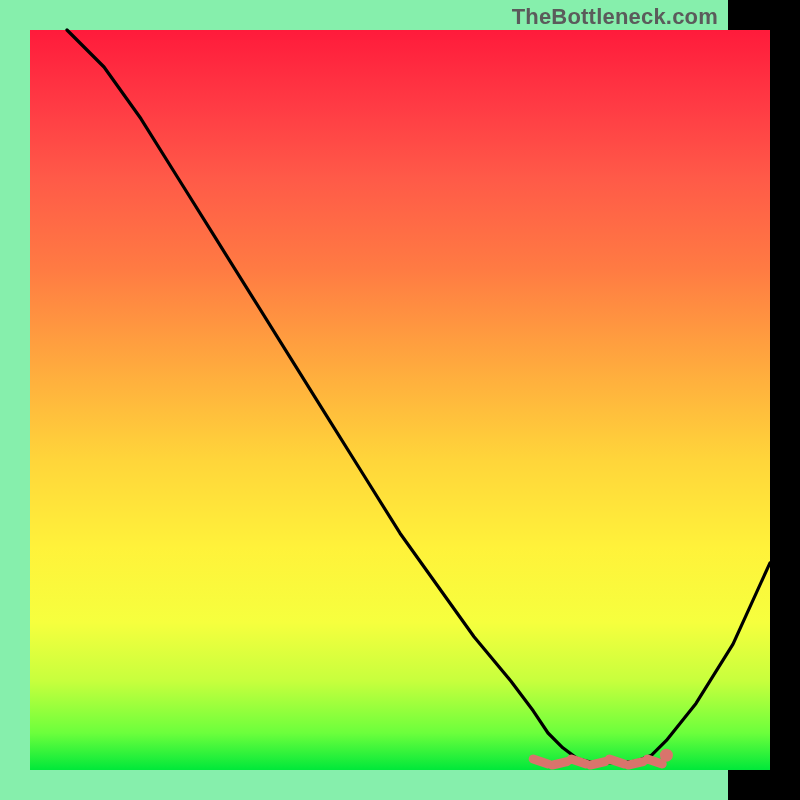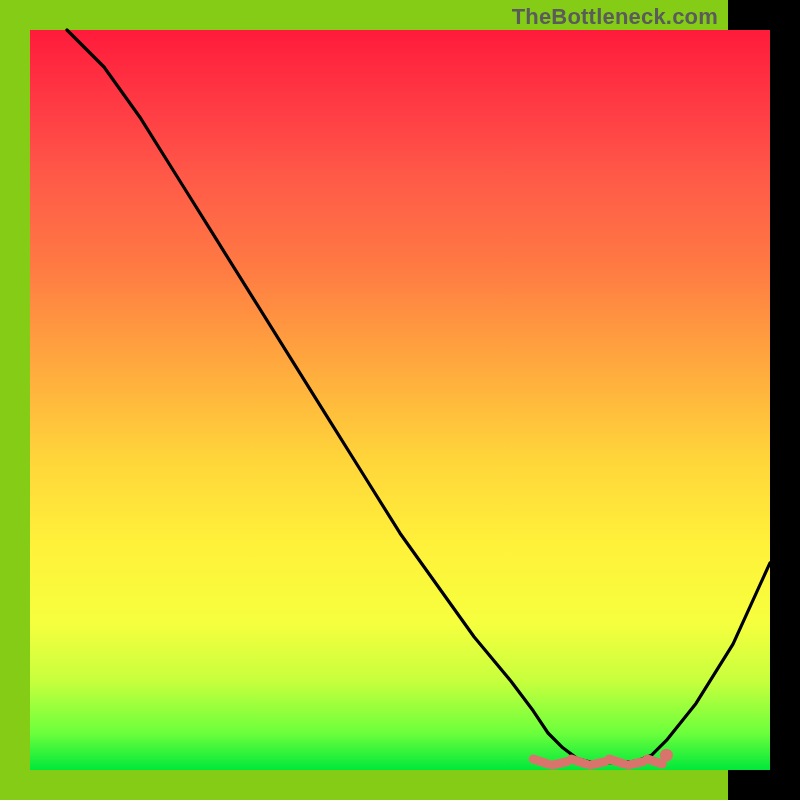--- a/index.html
+++ b/index.html
@@ -7,21 +7,21 @@
     padding: 0;
     width: 800px;
     height: 800px;
     background: #000;
     overflow: hidden;
   }
   .stage {
     position: relative;
     width: 728px;
     height: 800px;
-    background: #84cc16;
+    background: #86efac;
   }
   .plot-area {
     position: absolute;
     left: 30px;
     top: 30px;
     width: 740px;
     height: 740px;
     
     background: linear-gradient(to bottom,
       #ff1b3b 0%,

